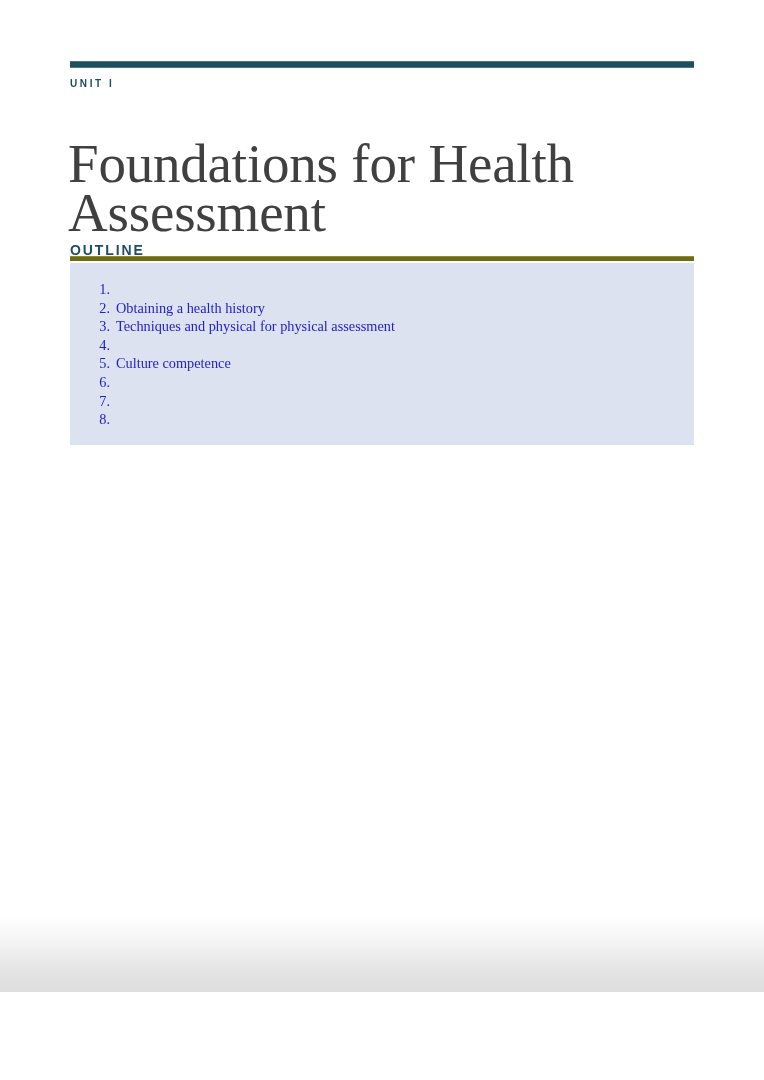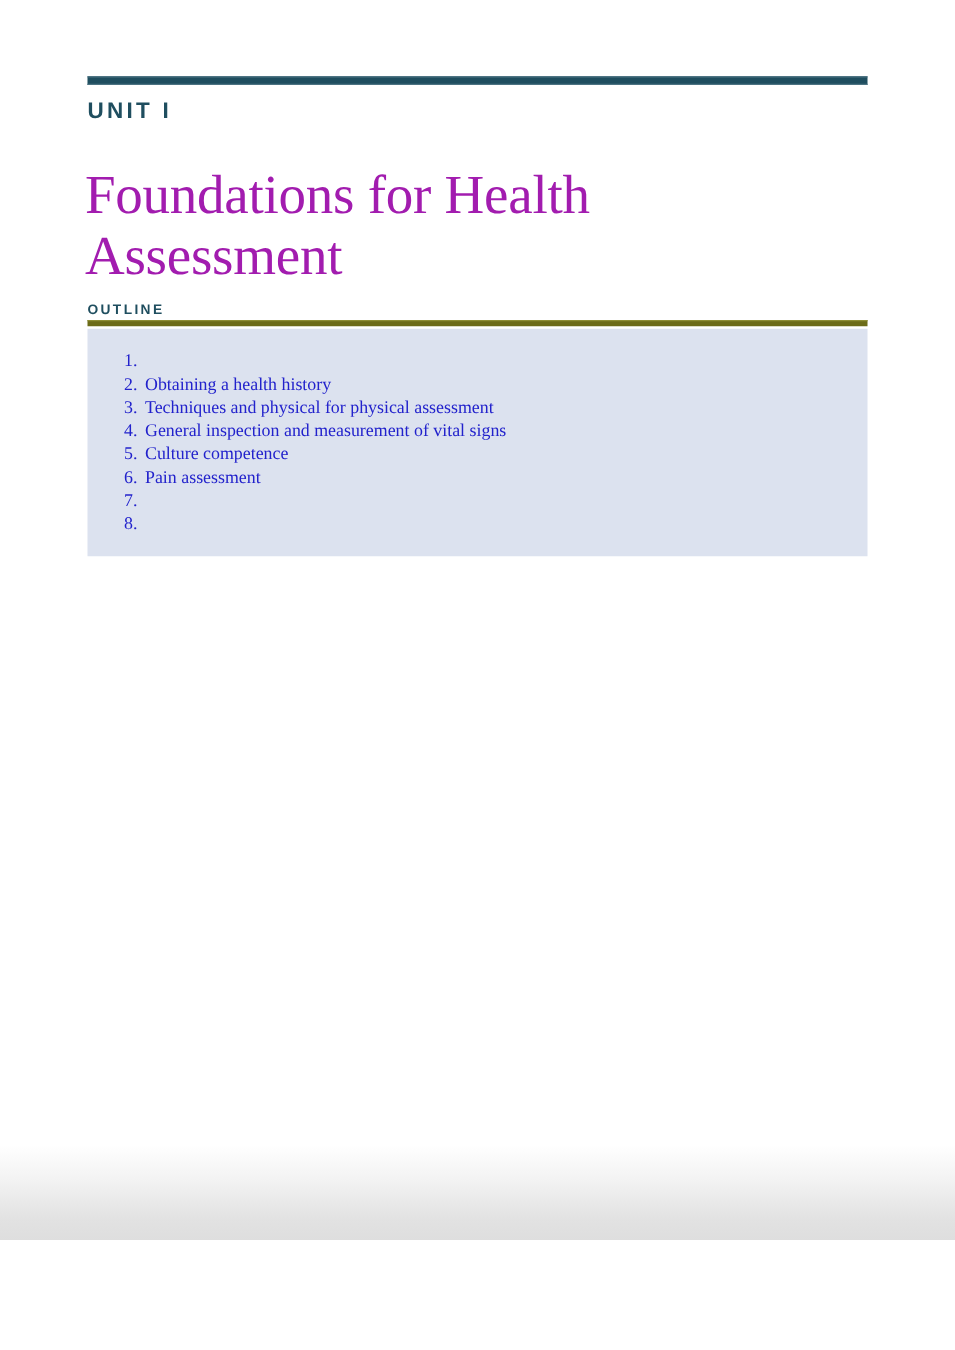--- a/index.html
+++ b/index.html
@@ -33,46 +33,46 @@
     border-top: 1px solid #4c7382;
     border-bottom: 1px solid #4c7382;
     box-sizing: border-box;
   }
 
   .unit-label {
     position: absolute;
     left: 70px;
     top: 78px;
     font-family: "Liberation Sans", sans-serif;
-    font-size: 18px;
+    font-size: 10px;
     font-weight: bold;
     letter-spacing: 2.6px;
     color: #1f4e5f;
   }
 
   .unit-title {
     position: absolute;
     left: 68px;
     top: 102px;
     width: 560px;
     font-family: "Liberation Serif", serif;
-    font-size: 44px;
+    font-size: 55px;
     line-height: 49px;
     font-weight: normal;
-    color: #a21caf;
+    color: #404040;
     letter-spacing: -0.2px;
   }
 
   
   .outline-label {
     position: absolute;
     left: 70px;
     top: 242px;
     font-family: "Liberation Sans", sans-serif;
-    font-size: 11px;
+    font-size: 14px;
     font-weight: bold;
     letter-spacing: 1.9px;
     color: #1f4e5f;
   }
 
   .outline-rule {
     position: absolute;
     left: 70px;
     top: 256px;
     width: 624px;
@@ -164,29 +164,27 @@
         <li class="outline-item">
           <span class="outline-num">2.</span>
           <span class="outline-text">Obtaining a health history</span>
         </li>
         <li class="outline-item">
           <span class="outline-num">3.</span>
           <span class="outline-text">Techniques and physical for physical assessment</span>
         </li>
         <li class="outline-item">
           <span class="outline-num">4.</span>
-          <span class="outline-text">General inspection and measurement of vital signs</span>
         </li>
         <li class="outline-item">
           <span class="outline-num">5.</span>
           <span class="outline-text">Culture competence</span>
         </li>
         <li class="outline-item">
           <span class="outline-num">6.</span>
-          <span class="outline-text">Pain assessment</span>
         </li>
         <li class="outline-item">
           <span class="outline-num">7.</span>
         </li>
         <li class="outline-item">
           <span class="outline-num">8.</span>
         </li>
       </ol>
   </div>
 

